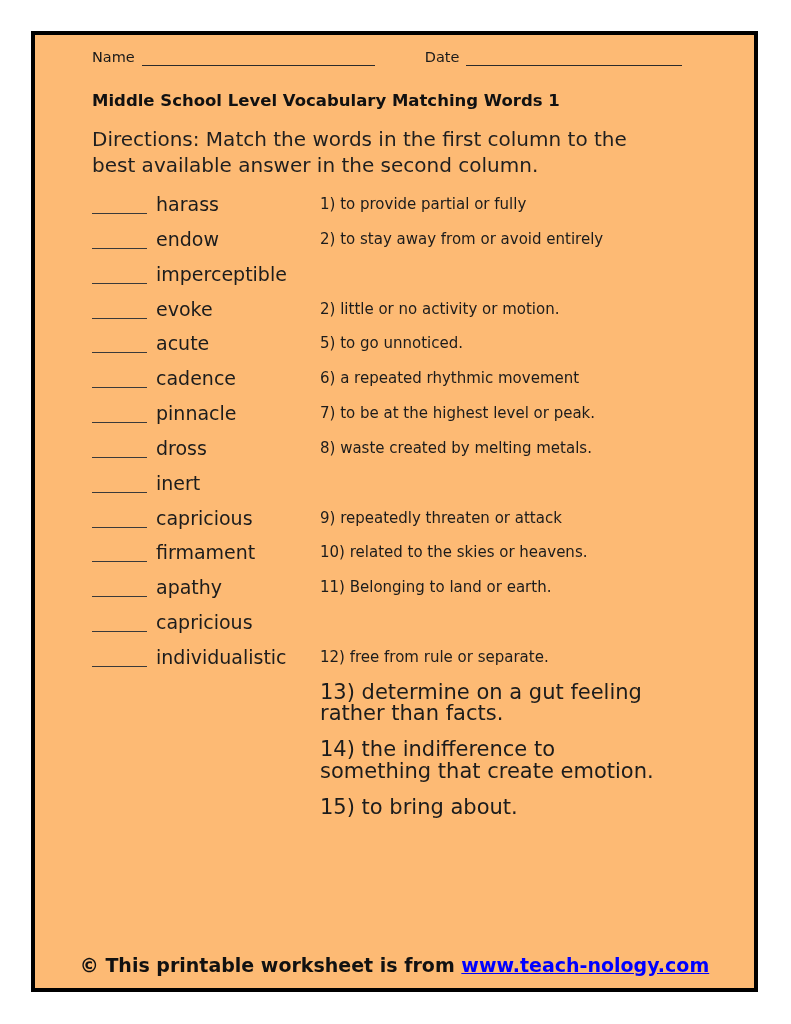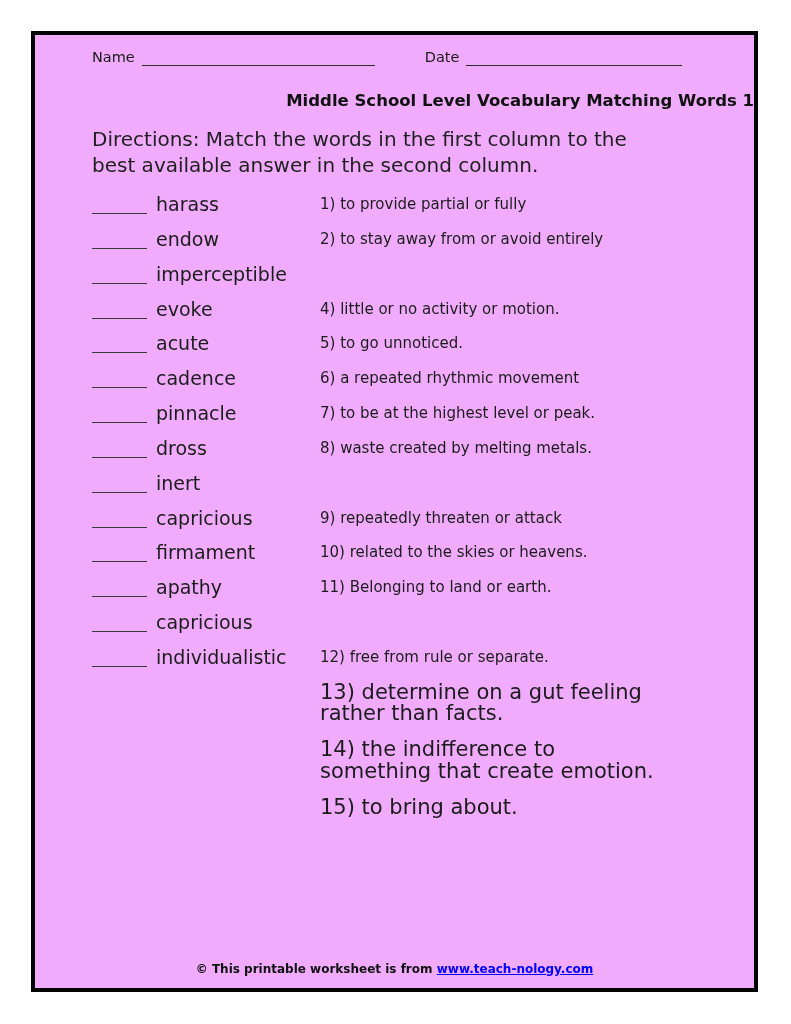--- a/index.html
+++ b/index.html
@@ -12,21 +12,21 @@
     color: #1c1c1c;
   }
   .frame {
     box-sizing: border-box;
     position: absolute;
     left: 31px;
     top: 31px;
     width: 727px;
     height: 961px;
     border: 4px solid #000000;
-    background: #f0abfc;
+    background: #fdba74;
   }
   
   .header {
     margin: 14px 0 0 57px;
     font-size: 14.5px;
     white-space: nowrap;
     color: #1a1a1a;
   }
   .hline {
     display: inline-block;
@@ -36,21 +36,20 @@
   }
   .hline.name-line { width: 233px; margin-left: 7px; }
   .hline.date-line { width: 216px; margin-left: 7px; }
   .date-label { margin-left: 50px; }
 
   .title {
     margin: 25px 0 0 57px;
     font-size: 16.5px;
     font-weight: bold;
     color: #111111;
-    text-align: right;
   }
   .directions {
     margin: 17px 0 0 57px;
     width: 556px;
     font-size: 20px;
     line-height: 25.5px;
     color: #1f1f1f;
   }
 
   
@@ -99,21 +98,21 @@
     color: #1c1c1c;
   }
 
   
   .footer {
     position: absolute;
     left: 0;
     bottom: 12px;
     width: 100%;
     text-align: center;
-    font-size: 12px;
+    font-size: 19px;
     font-weight: bold;
     color: #111111;
     white-space: nowrap;
   }
   .footer-link {
     color: #0000ff;
     text-decoration: underline;
     font-weight: bold;
   }
 </style>
@@ -138,21 +137,21 @@
       <div class="row">
         <div class="word-cell"><span class="wblank"></span><span>endow</span></div>
         <div class="def-cell">2) to stay away from or avoid entirely</div>
       </div>
       <div class="row">
         <div class="word-cell"><span class="wblank"></span><span>imperceptible</span></div>
         <div class="def-cell"></div>
       </div>
       <div class="row">
         <div class="word-cell"><span class="wblank"></span><span>evoke</span></div>
-        <div class="def-cell">4) little or no activity or motion.</div>
+        <div class="def-cell">2) little or no activity or motion.</div>
       </div>
       <div class="row">
         <div class="word-cell"><span class="wblank"></span><span>acute</span></div>
         <div class="def-cell">5) to go unnoticed.</div>
       </div>
       <div class="row">
         <div class="word-cell"><span class="wblank"></span><span>cadence</span></div>
         <div class="def-cell">6) a repeated rhythmic movement</div>
       </div>
       <div class="row">

